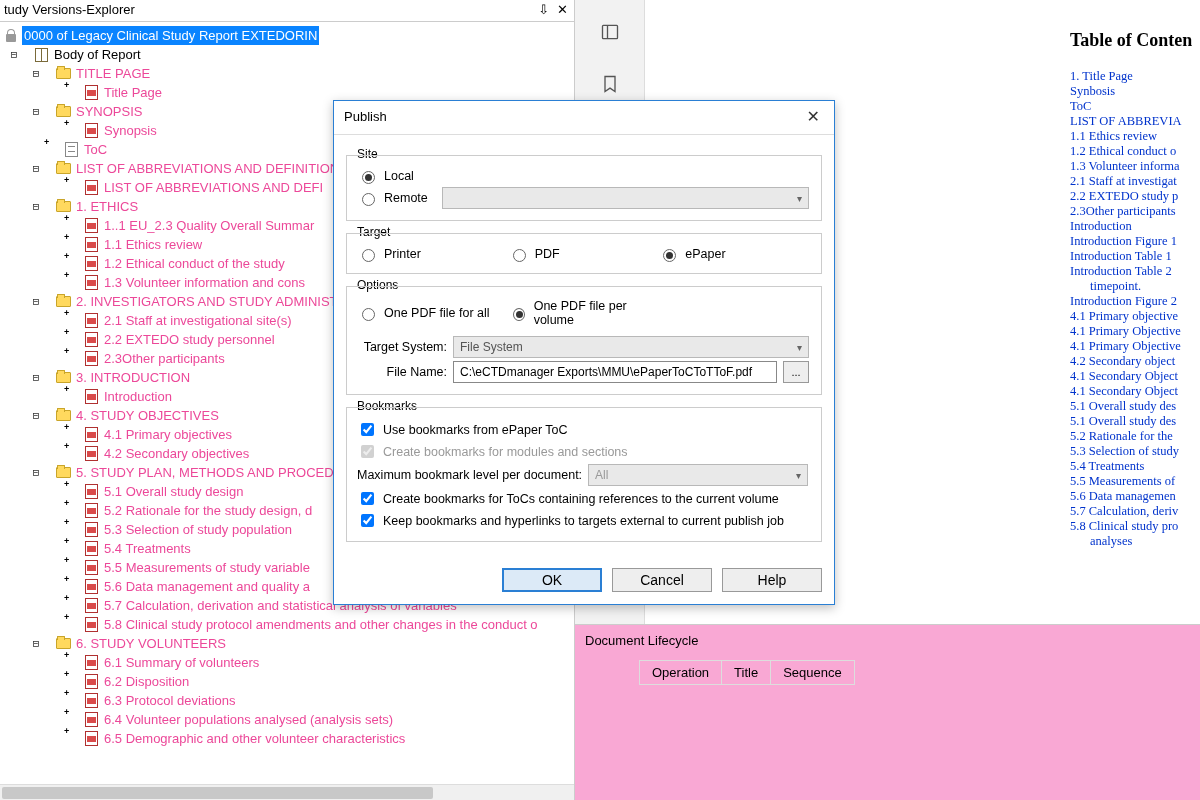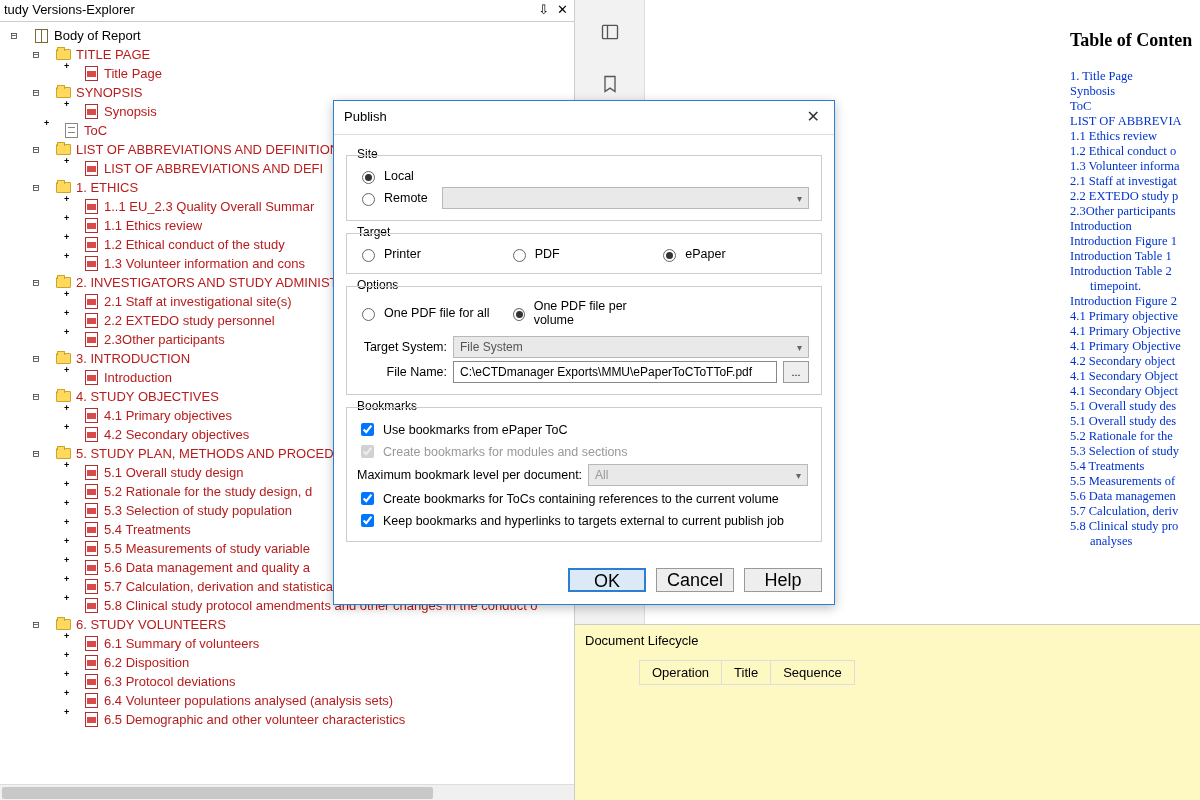--- a/index.html
+++ b/index.html
@@ -150,21 +150,21 @@
   .lock::before {
     content:"";
     position:absolute;
     top:-5px; left:1px;
     width:6px; height:5px;
     border: 1.5px solid #999;
     border-bottom: none;
     border-radius: 4px 4px 0 0;
   }
   .tlabel {
-    color: #b91c1c;
+    color: #ec4899;
     cursor: default;
     padding: 0 2px;
   }
   .tlabel.black { color: #000; }
   .tlabel.selected {
     background: #0a84ff;
     color: #fff;
   }
   .tree-scrollbar {
     position: absolute;
@@ -225,21 +225,21 @@
     cursor: default;
   }
   .toc-line.indent1 { padding-left: 20px; }
   
   .lifepane {
     position: absolute;
     left: 575px;
     right: 0;
     top: 624px;
     bottom: 0;
-    background: #fef9c3;
+    background: #f9a8d4;
     border-top: 1px solid #ccc;
     padding: 8px 10px;
   }
   .lifepane .lp-title {
     font-size: 13px;
     margin-bottom: 12px;
   }
   .lp-headers {
     display: flex;
     gap: 0;
@@ -345,25 +345,25 @@
   }
   .tcol3 { display:flex; justify-content: flex-end; }
   .tcol3 .row { flex:1; }
   .dlg-buttons {
     display: flex;
     justify-content: flex-end;
     gap: 10px;
     padding: 10px 12px 12px 0;
   }
   .btn {
-    width: 78px;
+    width: 100px;
     height: 24px;
     border: 1px solid #999;
     background: #eee;
-    font-size: 18px;
+    font-size: 14px;
     cursor: pointer;
   }
   .btn.primary {
     border: 2px solid #2a7fd4;
     background: #dceaf7;
   }
   .disabled-text { color: #999; }
 </style>
 </head>
 <body>
@@ -371,20 +371,26 @@
 <div class="explorer">
   <div class="explorer-header">
     <span class="title">tudy Versions-Explorer</span>
     <span class="controls">
       <span class="pin-icon">⇩</span>
       <span class="close-x">✕</span>
     </span>
   </div>
   <div class="tree">
 
+    <div class="tree-row">
+      <span class="ticon">
+          <span class="lock"></span>
+        </span>
+      <span class="tlabel selected">0000 of Legacy Clinical Study Report EXTEDORIN</span>
+    </div>
 
     <div class="tree-row">
         <span class="indent" style="width:6px"></span>
         <span class="exp">⊟</span>
         <span class="conn"></span>
         <span class="ticon">
           <span class="book"></span>
         </span>
         <span class="tlabel black">Body of Report</span>
       </div>

